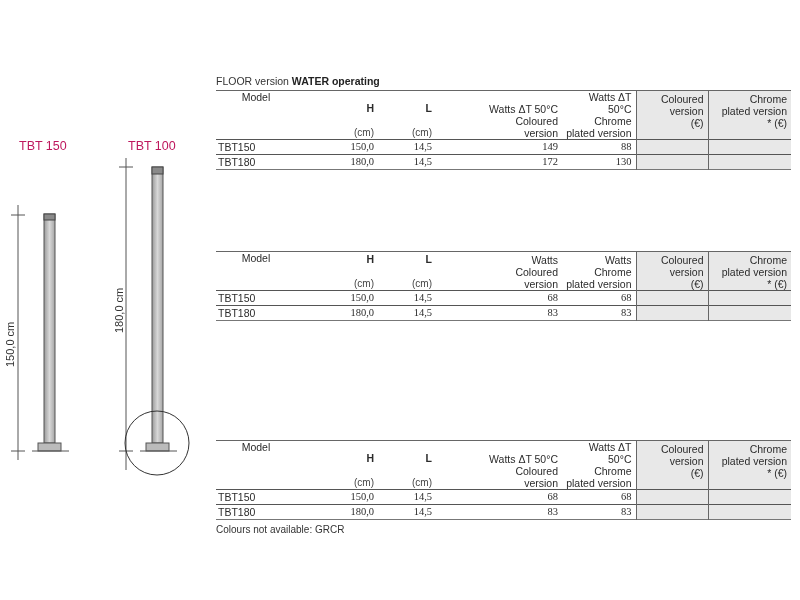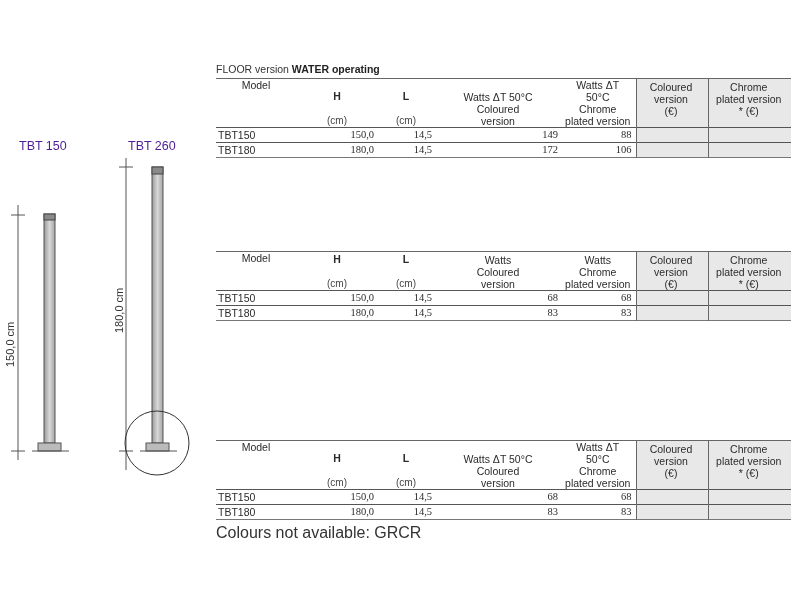--- a/index.html
+++ b/index.html
@@ -1,40 +1,40 @@
 <!DOCTYPE html>
 <html><head>
 <meta charset="utf-8">
 <style>
   html, body { margin:0; padding:0; background:#ffffff; }
   body { width:800px; height:600px; position:relative; overflow:hidden;
          font-family:"Liberation Sans", sans-serif; color:#2b2b2b; }
   .diagram { position:absolute; left:0; top:0; width:200px; height:600px; }
-  .model-label { position:absolute; font-size:12.5px; color:#4c1d95; }
+  .model-label { position:absolute; font-size:12.5px; color:#be185d; }
   .dim-label { position:absolute; font-size:11px; color:#333; transform:rotate(-90deg); transform-origin:left top; white-space:nowrap; }
 
   .section { position:absolute; left:216px; width:575px; }
   .section-title { font-size:10.5px; color:#333; height:16px; line-height:14px; }
   .section-title b { font-weight:bold; color:#222; }
   table { border-collapse:collapse; width:575px; font-size:10.5px; table-layout:fixed; }
   th, td { padding:0 4px 0 2px; vertical-align:bottom; }
   thead tr { border-top:1.5px solid #666; }
   th { font-weight:normal; height:36px; line-height:12px; }
   th.left { text-align:center; vertical-align:top; padding-top:0; }
-  th.right { }
+  th.right { text-align:right; }
   th .unit { font-size:10px; color:#444; }
   th .bold { font-weight:bold; }
   td { height:14px; line-height:14px; }
   td.l { text-align:left; }
   td.r { text-align:right;font-family:Liberation Serif, serif; }
   tbody tr { border-top:1.5px solid #555; }
   tbody tr:last-child { border-bottom:1.5px solid #777;margin-top:28px; }
   .price { background:#e8e8e8; border-left:1px solid #666; }
   th.price { background:#e8e8e8; vertical-align:top; padding-top:2px; }
-  .note { font-size:16px; color:#333; margin-top:4px; }
+  .note { font-size:10px; color:#333; margin-top:4px; }
 </style>
 </head>
 <body>
 
 <div class="diagram">
   <svg width="200" height="600">
     <defs>
       <linearGradient id="pole" x1="0" x2="1">
         <stop offset="0" stop-color="#9a9a9a"></stop>
         <stop offset="0.5" stop-color="#d8d8d8"></stop>
@@ -56,26 +56,26 @@
     <line x1="119" y1="451" x2="133" y2="451" stroke="#555" stroke-width="1"></line>
 
     <rect x="152" y="167" width="11" height="276" fill="url(#pole)" stroke="#555" stroke-width="1"></rect>
     <rect x="152" y="167" width="11" height="7" fill="#8a8a8a" stroke="#444" stroke-width="1"></rect>
     <rect x="146" y="443" width="23" height="8" fill="#bbb" stroke="#555" stroke-width="1"></rect>
     <line x1="140" y1="451" x2="177" y2="451" stroke="#555" stroke-width="1"></line>
 
     <circle cx="157" cy="443" r="32" fill="none" stroke="#333" stroke-width="1"></circle>
   </svg>
   <div class="model-label" style="left:19px;top:139px;">TBT 150</div>
-  <div class="model-label" style="left:128px;top:139px;">TBT 260</div>
+  <div class="model-label" style="left:128px;top:139px;">TBT 100</div>
   <div class="dim-label" style="left:4px;top:367px;">150,0 cm</div>
   <div class="dim-label" style="left:113px;top:333px;">180,0 cm</div>
 </div>
 
-<div class="section" style="top:62px;">
+<div class="section" style="top:74px;">
   <div class="section-title">
     <span>FLOOR version </span><b>WATER operating</b>
   </div>
   <table>
     <colgroup>
         <col style="width:82px">
         <col style="width:80px">
         <col style="width:58px">
         <col style="width:126px">
         <col style="width:74px">
@@ -101,21 +101,21 @@
         <td class="r">149</td>
         <td class="r">88</td>
         <td class="r price"></td>
         <td class="r price"></td>
       </tr>
       <tr>
         <td class="l">TBT180</td>
         <td class="r">180,0</td>
         <td class="r">14,5</td>
         <td class="r">172</td>
-        <td class="r">106</td>
+        <td class="r">130</td>
         <td class="r price"></td>
         <td class="r price"></td>
       </tr>
     </tbody>
   </table>
 </div>
 
 <div class="section" style="top:251px;">
   <table>
     <colgroup>

